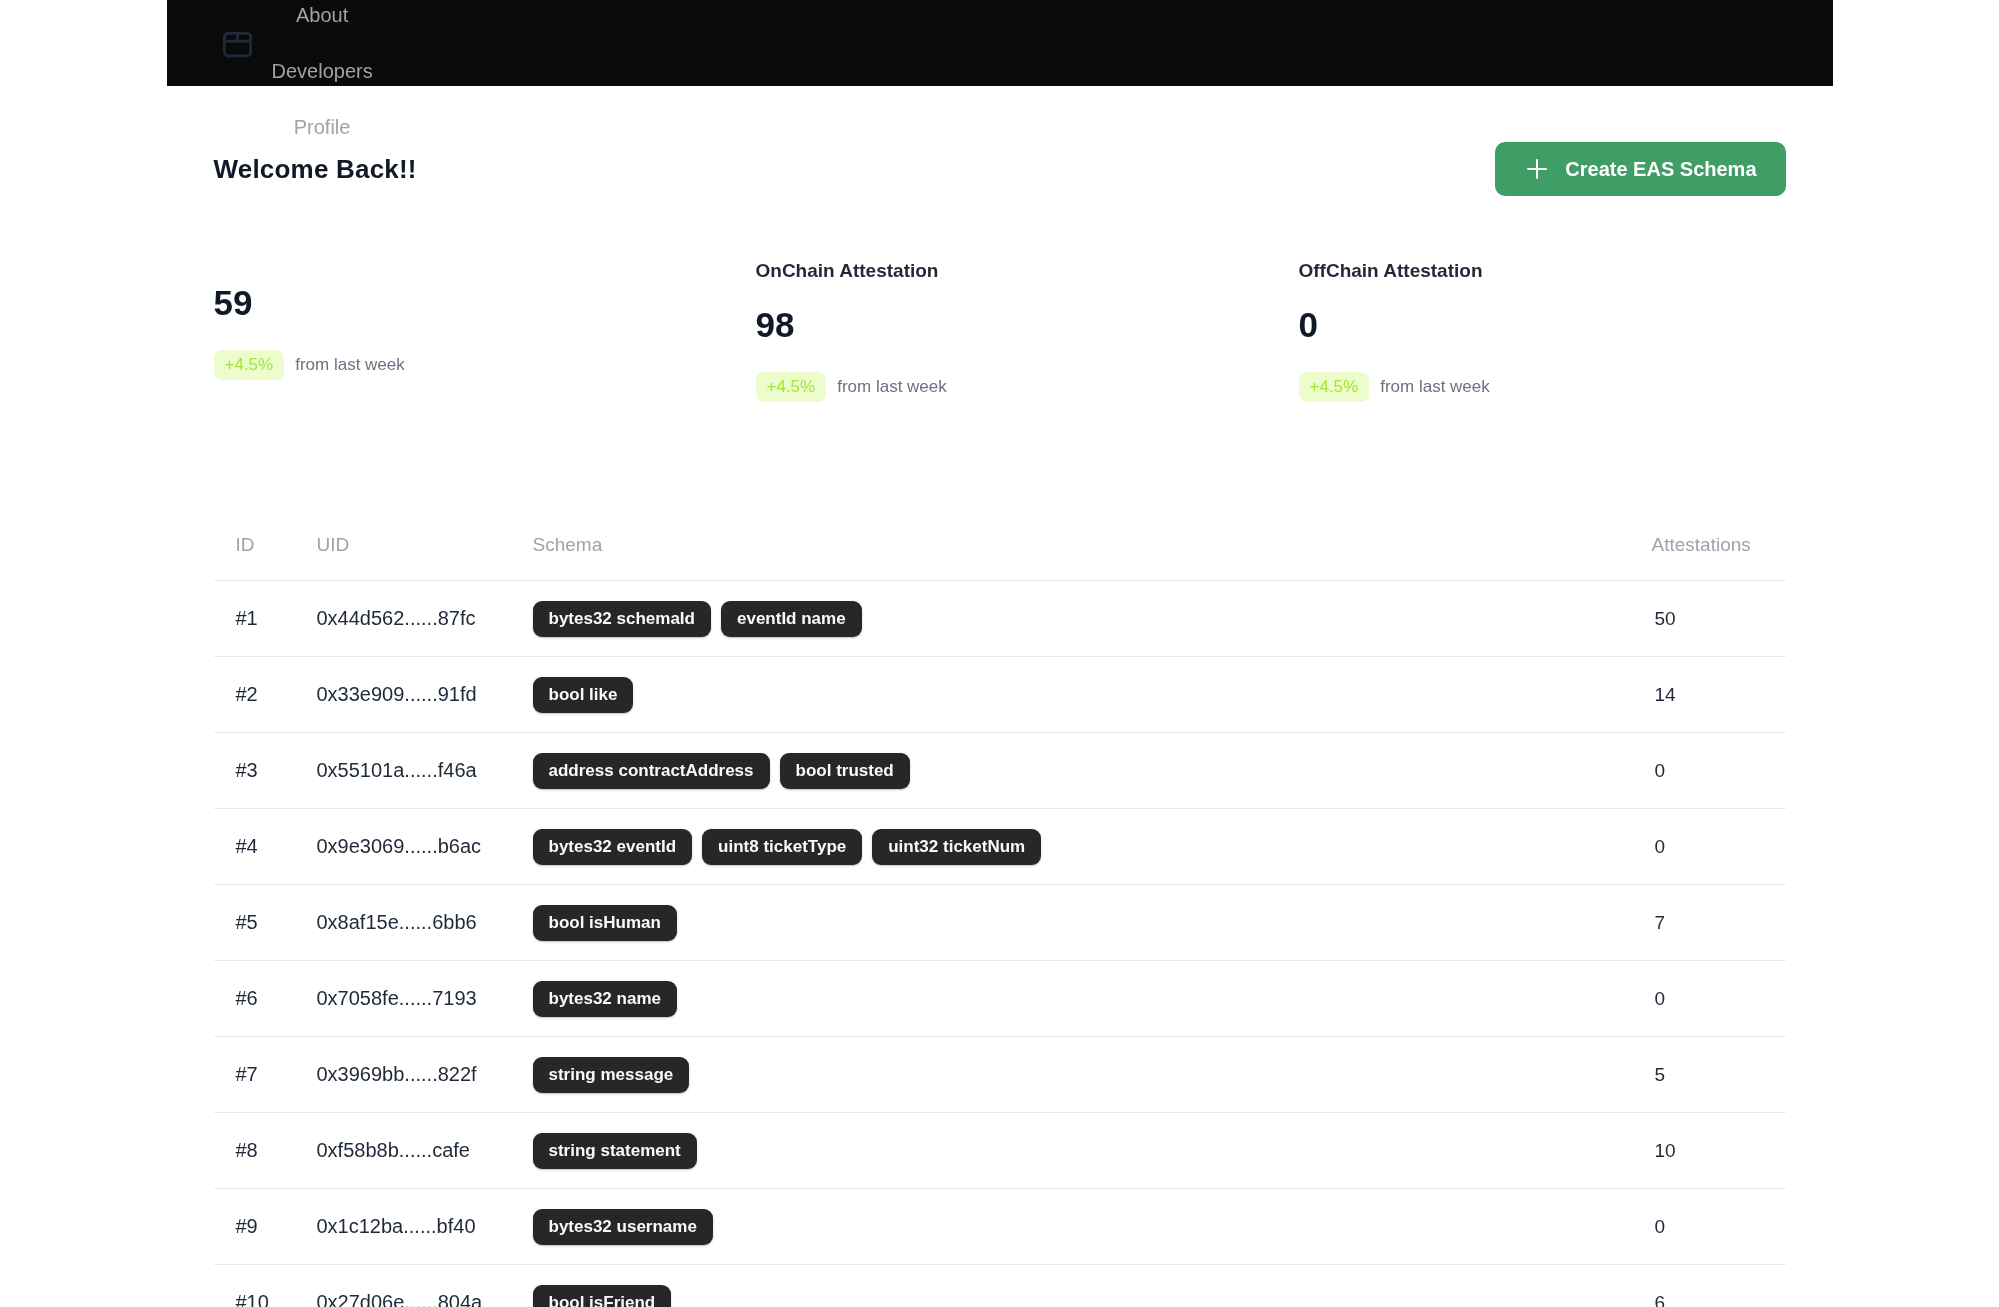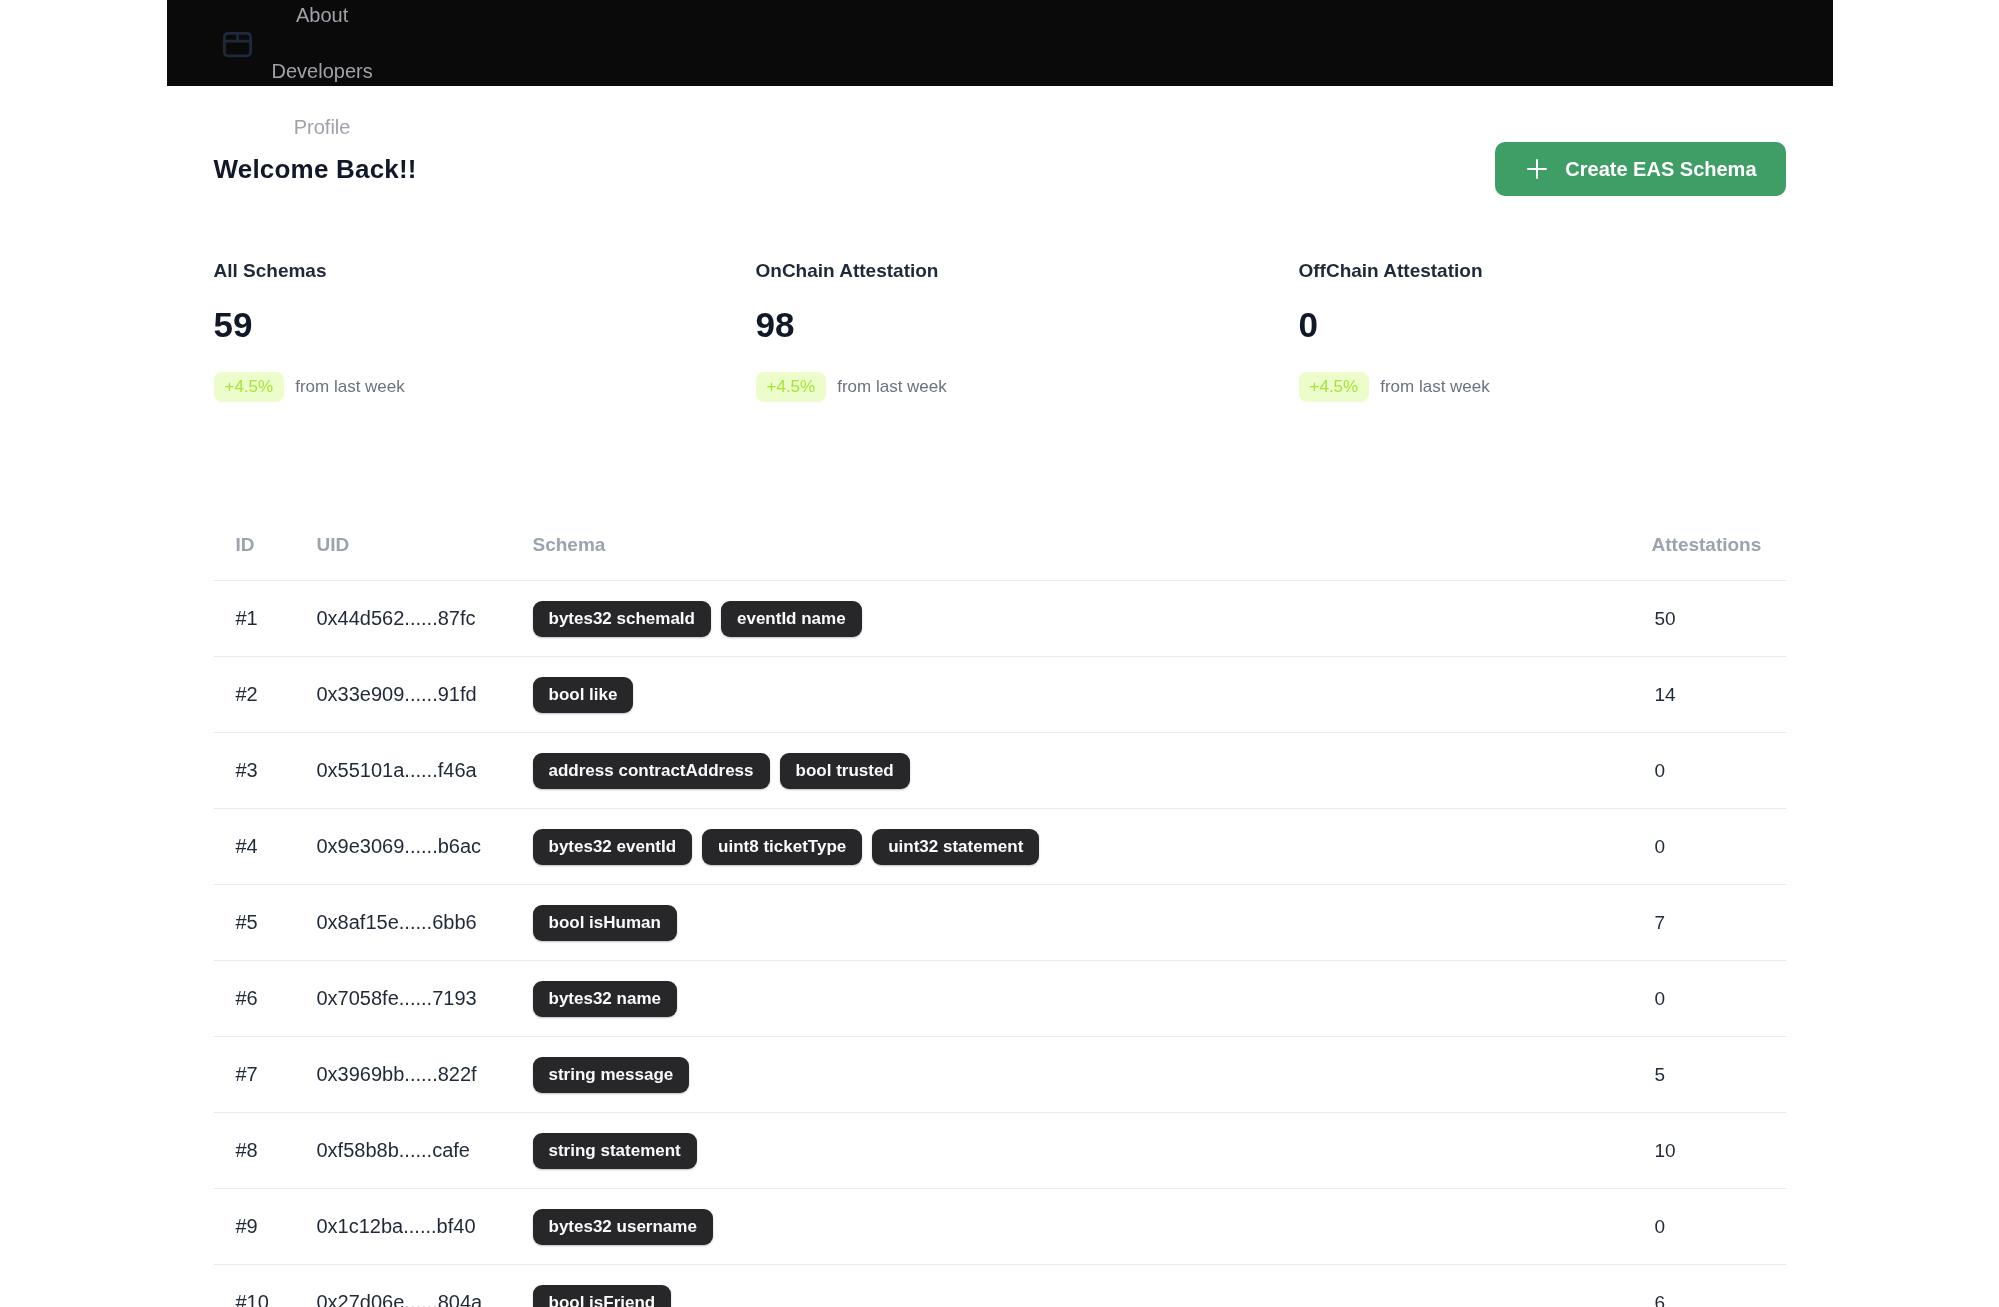--- a/index.html
+++ b/index.html
@@ -46,21 +46,21 @@
   .stat-label{font-size:19px;font-weight:600;color:var(--text-body);}
   .stat-value{font-size:35px;font-weight:700;color:var(--text-dark);margin:23px 0 27px;}
   .stat-foot{display:flex;align-items:center;gap:11px;}
   .stat-change{background:var(--lime-bg);color:var(--lime-text);font-size:17px;font-weight:500;
     padding:5px 11px;border-radius:8px;}
   .stat-note{font-size:17px;color:#6b7280;}
   
   .table{margin-top:132px;}
   .t-row{display:grid;grid-template-columns:81px 216px 1119px 134px;align-items:center;padding-left:22px;}
   .t-head{padding-bottom:24px;border-bottom:1px solid var(--border);}
-  .t-head .t-cell{font-size:19px;color:var(--muted);font-weight:700;}
+  .t-head .t-cell{font-size:19px;color:var(--muted);font-weight:400;}
   .t-body .t-row{height:76px;border-bottom:1px solid var(--border);}
   .cell-id,.cell-uid{font-size:20px;color:var(--text-body);}
   .cell-att{font-size:19px;color:var(--text-body);padding-left:3px;}
   .schema-cell{display:flex;align-items:center;gap:10px;}
   .schema-pill{background:var(--pill-bg);color:#fafafa;font-size:17px;font-weight:700;
     padding:8px 16px;border-radius:9px;white-space:nowrap;box-shadow:0 1px 2px rgba(0,0,0,.25);}
   svg{display:block;}
 </style>
 </head>
 <body>
@@ -93,21 +93,20 @@
           <path d="M13 4v18"></path>
             <path d="M4 13h18"></path>
         </svg>
       </span>
       <span>Create EAS Schema</span>
     </button>
   </div>
 
   <div class="stats">
       <div class="stat-card">
-        <div class="stat-label">All Schemas</div>
         <div class="stat-value">59</div>
         <div class="stat-foot">
           <span class="stat-change">+4.5%</span>
           <span class="stat-note">from last week</span>
         </div>
       </div>
       <div class="stat-card">
         <div class="stat-label">OnChain Attestation</div>
         <div class="stat-value">98</div>
         <div class="stat-foot">
@@ -158,21 +157,21 @@
             <span class="schema-pill">bool trusted</span>
           </div>
           <div class="cell-att">0</div>
         </div>
         <div class="t-row">
           <div class="cell-id">#4</div>
           <div class="cell-uid">0x9e3069......b6ac</div>
           <div class="schema-cell">
             <span class="schema-pill">bytes32 eventId</span>
             <span class="schema-pill">uint8 ticketType</span>
-            <span class="schema-pill">uint32 statement</span>
+            <span class="schema-pill">uint32 ticketNum</span>
           </div>
           <div class="cell-att">0</div>
         </div>
         <div class="t-row">
           <div class="cell-id">#5</div>
           <div class="cell-uid">0x8af15e......6bb6</div>
           <div class="schema-cell">
             <span class="schema-pill">bool isHuman</span>
           </div>
           <div class="cell-att">7</div>

